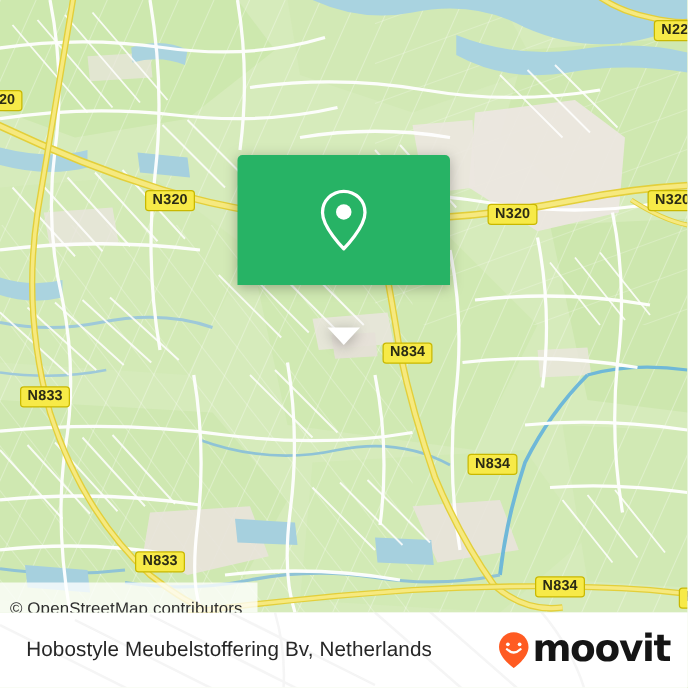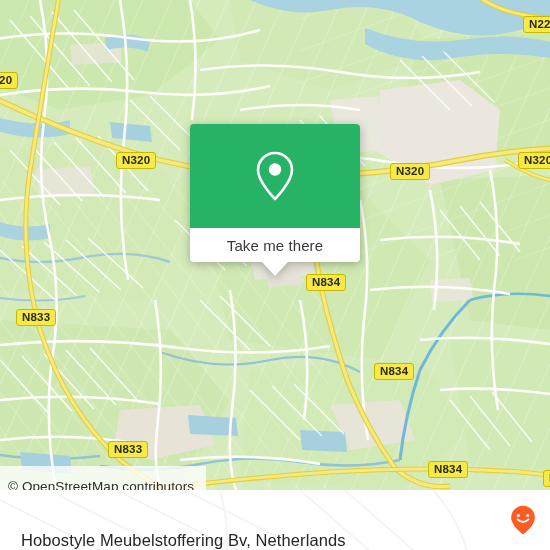--- a/index.html
+++ b/index.html
@@ -85,21 +85,21 @@
     border-left: 13px solid transparent;
     border-right: 13px solid transparent;
     border-top: 14px solid #ffffff;
   }
 
   
   .footer {
     position: absolute; left: 0; top: 490px;
     width: 550px; height: 60px;
     background: #ffffff;
-    display: flex; align-items: flex-end;
+    display: flex; align-items: center;
     overflow: hidden;
   }
   .footer-watermark {
     position: absolute; left: 0; top: -490px;
     width: 550px; height: 550px;
     opacity: 0.085;
     pointer-events: none;
   }
   .footer-title {
     position: relative; z-index: 2;
@@ -268,23 +268,20 @@
       <span>© OpenStreetMap contributors</span>
     </div>
 
     <div class="popup">
       <div class="popup-top">
         <svg class="popup-pin" viewBox="0 0 44 52">
           <path d="M22 3 C12.6 3 5 10.6 5 20 C5 32 22 49 22 49 C22 49 39 32 39 20 C39 10.6 31.4 3 22 3 Z" fill="none" stroke="#ffffff" stroke-width="2.6" stroke-linejoin="round"></path>
           <circle cx="22" cy="19.5" r="6.2" fill="#ffffff"></circle>
         </svg>
       </div>
-      <div class="popup-bottom">
-        <span class="popup-label">Take me there</span>
-      </div>
       <div class="popup-tail"></div>
     </div>
   </div>
 
   <div class="footer">
     <svg class="footer-watermark" viewBox="0 0 550 550" preserveAspectRatio="none">
       <g stroke="#8a8a8a" stroke-width="2" fill="none">
         <path d="M40,470 Q140,480 240,472 Q340,464 440,474 L550,478"></path>
         <path d="M0,500 L120,560 M60,496 L180,556 M120,492 L240,552 M180,488 L300,548"></path>
         <path d="M300,490 L380,560 M340,486 L420,556"></path>
@@ -293,15 +290,16 @@
       </g>
     </svg>
     <div class="footer-title">Hobostyle Meubelstoffering Bv, Netherlands</div>
     <div class="brand">
       <svg class="brand-pin" viewBox="0 0 26 30">
         <path d="M13 0.8 C6.4 0.8 1.2 6 1.2 12.6 C1.2 21.4 13 29.4 13 29.4 C13 29.4 24.8 21.4 24.8 12.6 C24.8 6 19.6 0.8 13 0.8 Z" fill="#ff5b22"></path>
         <circle cx="8.3" cy="10.4" r="1.5" fill="#ffffff"></circle>
         <circle cx="17.7" cy="10.4" r="1.5" fill="#ffffff"></circle>
         <path d="M7.6 14.4 Q13 19.6 18.4 14.4" stroke="#ffffff" stroke-width="1.9" fill="none" stroke-linecap="round"></path>
       </svg>
+      <span class="brand-text">moovit</span>
     </div>
   </div>
 </div>
 
 </body></html>

